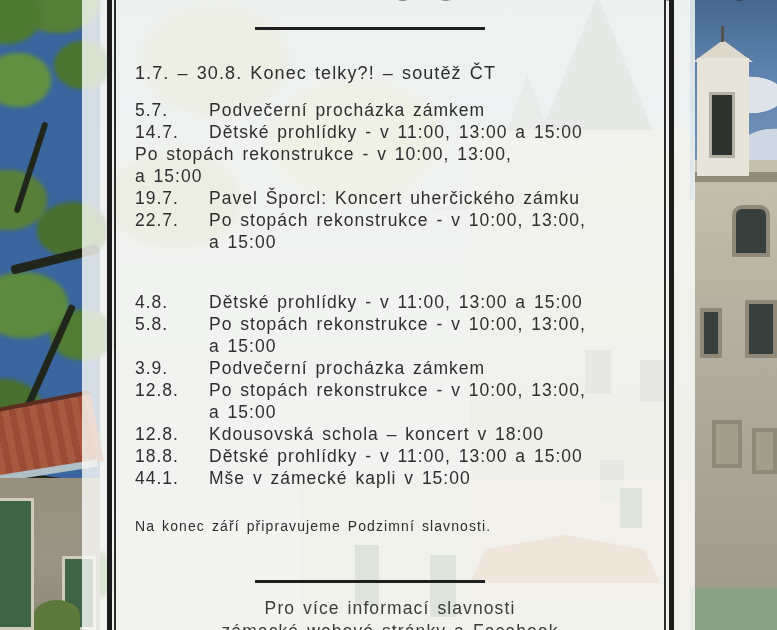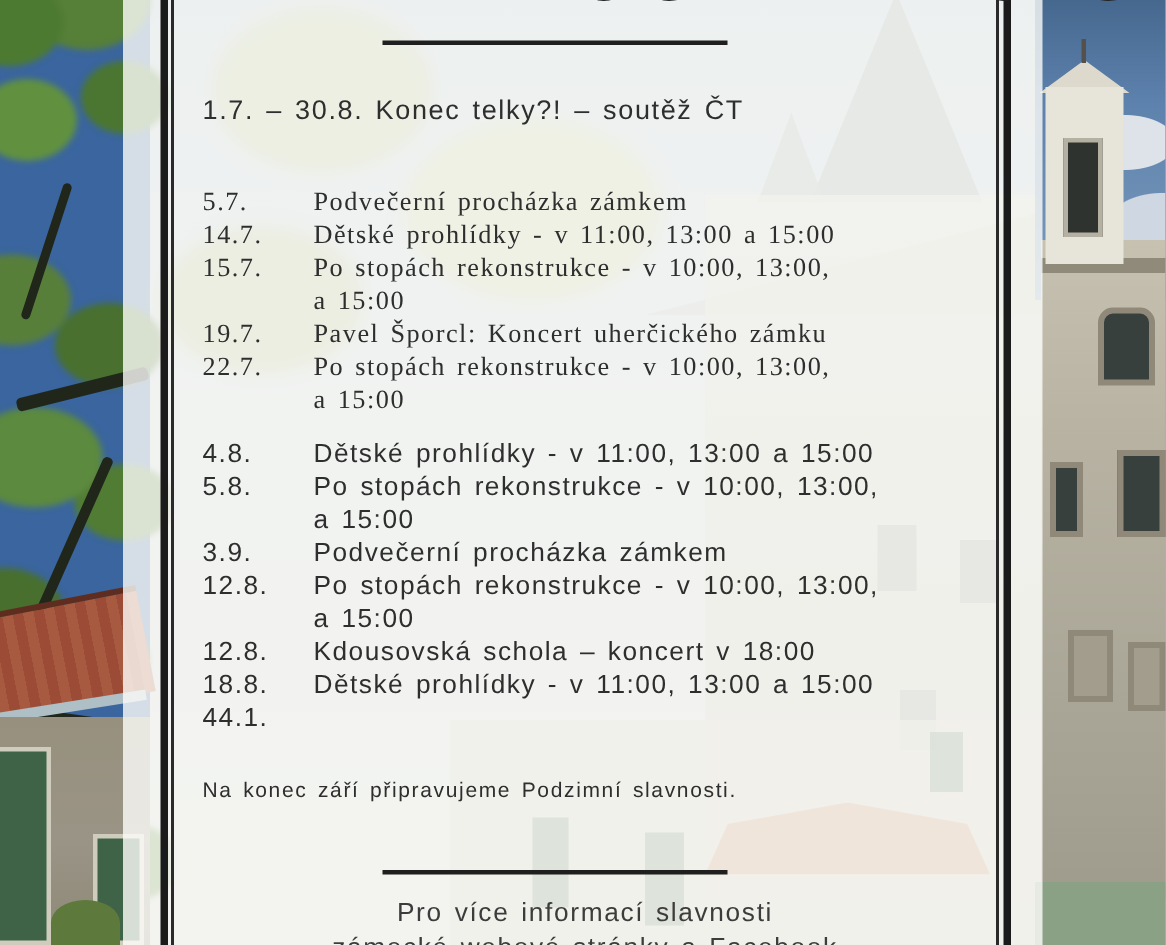--- a/index.html
+++ b/index.html
@@ -112,21 +112,21 @@
   .content{position:absolute;left:116px;top:0;width:548px;height:630px;z-index:4;
       color:#2e2e2e;}
   .poster-title{position:absolute;top:-39px;left:0;width:100%;text-align:center;
       font-family:"DejaVu Sans",sans-serif;font-weight:bold;font-size:42px;letter-spacing:7px;
       white-space:nowrap;color:#232323;}
   .rule{position:absolute;left:139px;width:230px;height:3px;background:#1f1f1f;}
   .rule1{top:27px;}
   .rule2{top:580px;}
   .intro{position:absolute;top:63px;left:19px;font-size:18px;letter-spacing:1.1px;word-spacing:2px;}
   .events{position:absolute;left:19px;width:512px;}
-  .events-july{top:123px;font-family:Liberation Serif, serif;}
+  .events-july{top:99px;}
   .events-august{top:291px;}
   .event-row{display:flex;font-size:17.5px;letter-spacing:1px;word-spacing:2px;line-height:22px;}
   .event-date{width:74px;flex:0 0 74px;}
   .event-desc{flex:1;}
   .note{position:absolute;top:518px;left:19px;font-size:14px;letter-spacing:1.1px;word-spacing:2px;}
   .footer{position:absolute;top:597px;left:0;width:100%;text-align:center;
       font-size:17.5px;letter-spacing:1.1px;word-spacing:2px;color:#3c3c3c;line-height:23px;}
 </style>
 </head>
 <body>
@@ -193,21 +193,20 @@
             <div>Podvečerní procházka zámkem</div>
           </span>
         </div>
         <div class="event-row">
           <span class="event-date">14.7.</span>
           <span class="event-desc">
             <div>Dětské prohlídky - v 11:00, 13:00 a 15:00</div>
           </span>
         </div>
         <div class="event-row">
-          <span class="event-date">15.7.</span>
           <span class="event-desc">
             <div>Po stopách rekonstrukce - v 10:00, 13:00,</div>
             <div>a 15:00</div>
           </span>
         </div>
         <div class="event-row">
           <span class="event-date">19.7.</span>
           <span class="event-desc">
             <div>Pavel Šporcl: Koncert uherčického zámku</div>
           </span>
@@ -254,20 +253,23 @@
           </span>
         </div>
         <div class="event-row">
           <span class="event-date">18.8.</span>
           <span class="event-desc">
             <div>Dětské prohlídky - v 11:00, 13:00 a 15:00</div>
           </span>
         </div>
         <div class="event-row">
           <span class="event-date">44.1.</span>
+          <span class="event-desc">
+            <div>Mše v zámecké kapli v 15:00</div>
+          </span>
         </div>
       </div>
 
     <div class="note">Na konec září připravujeme Podzimní slavnosti.</div>
     <div class="rule rule2"></div>
     <div class="footer">
       <div>Pro více informací slavnosti</div>
       <div>zámecké webové stránky a Facebook</div>
     </div>
   </div>

